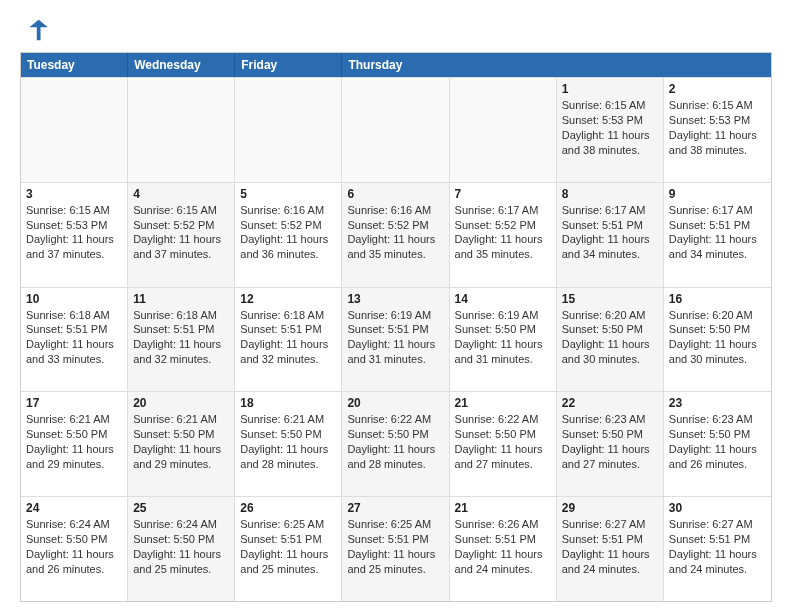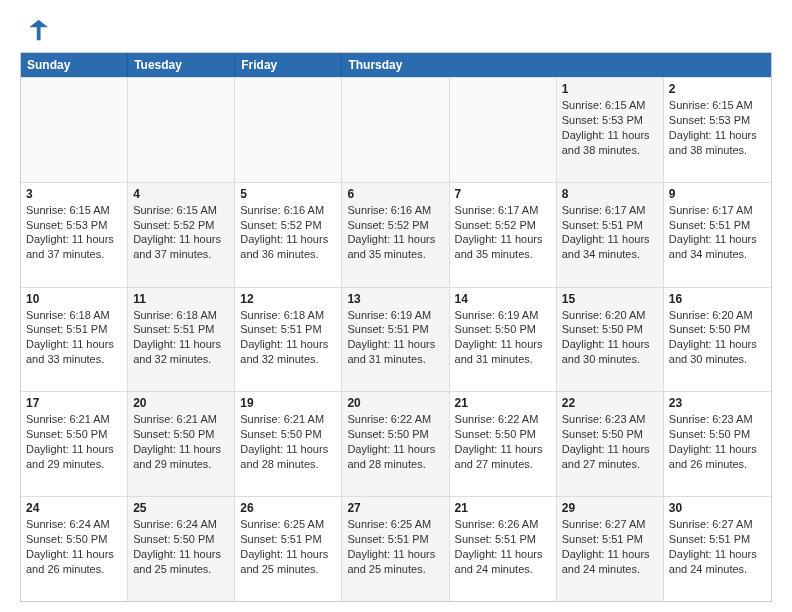--- a/index.html
+++ b/index.html
@@ -119,22 +119,22 @@
       </div>
     </div>
     <div class="title-block">
       <div class="month-title"></div>
       <div class="location"></div>
     </div>
   </div>
 
   <div class="calendar">
     <div class="cal-header">
-    <div class="cal-header-cell">Sunday</div>
         <div class="cal-header-cell">Tuesday</div>
+        <div class="cal-header-cell">Wednesday</div>
         <div class="cal-header-cell">Friday</div>
         <div class="cal-header-cell">Thursday</div>
       </div>
     <div class="cal-body">
     <div class="cal-row">
           <div class="cal-cell empty"></div>
           <div class="cal-cell empty"></div>
           <div class="cal-cell empty"></div>
           <div class="cal-cell empty"></div>
           <div class="cal-cell empty"></div>
@@ -246,21 +246,21 @@
 Sunset: 5:50 PM
 Daylight: 11 hours and 29 minutes.</div>
           </div>
           <div class="cal-cell alt-bg">
             <span class="day-num">20</span>
             <div class="cell-text" style="white-space: pre-line;">Sunrise: 6:21 AM
 Sunset: 5:50 PM
 Daylight: 11 hours and 29 minutes.</div>
           </div>
           <div class="cal-cell">
-            <span class="day-num">19</span>
+            <span class="day-num">18</span>
             <div class="cell-text" style="white-space: pre-line;">Sunrise: 6:21 AM
 Sunset: 5:50 PM
 Daylight: 11 hours and 28 minutes.</div>
           </div>
           <div class="cal-cell alt-bg">
             <span class="day-num">20</span>
             <div class="cell-text" style="white-space: pre-line;">Sunrise: 6:22 AM
 Sunset: 5:50 PM
 Daylight: 11 hours and 28 minutes.</div>
           </div>

